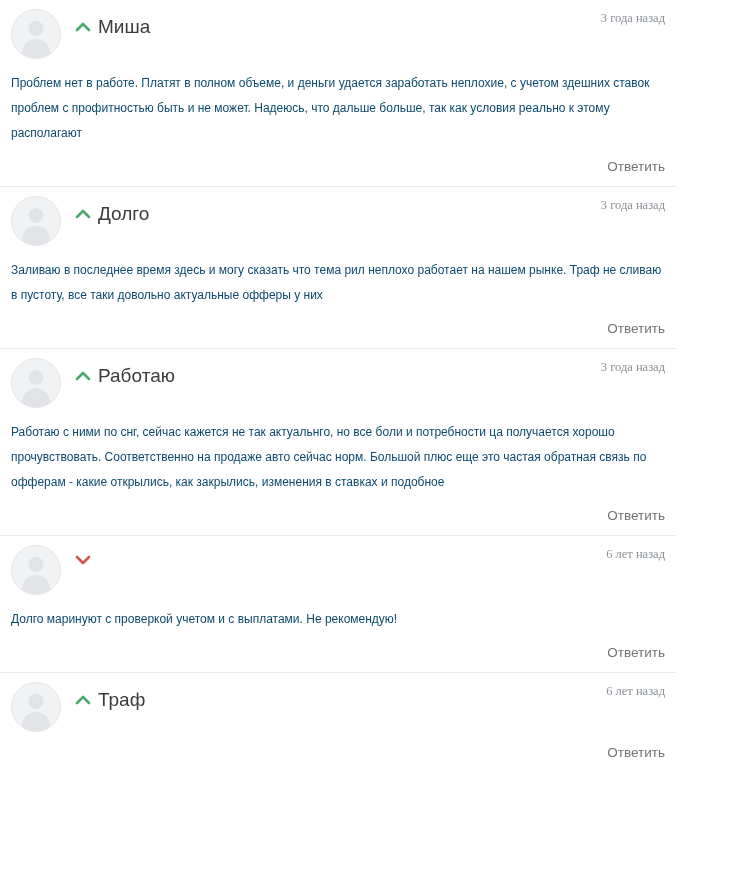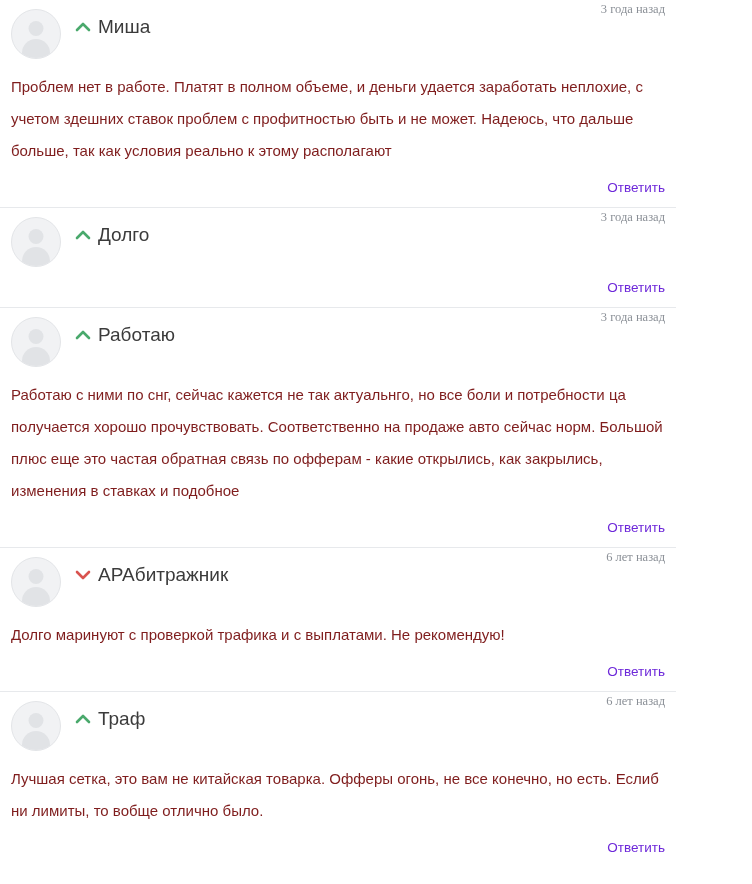--- a/index.html
+++ b/index.html
@@ -81,39 +81,39 @@
   .vote svg { display: block; }
   .author {
     font-size: 19px;
     line-height: 22px;
     color: #3b3b3b;
     white-space: nowrap;
   }
   .date {
     position: absolute;
     right: 0;
-    top: 2px;
+    top: 11px;
     font-size: 12.5px;
     color: #8a8f96;
     font-family: "Liberation Serif", serif;
   }
   .c-body {
-    font-size: 15px;
-    line-height: 32px;
-    color: #7f1d1d;
+    font-size: 12px;
+    line-height: 25px;
+    color: #0c4a6e;
     padding: 12px 0 0 0;
     max-width: 726px;
   }
   .c-foot {
     text-align: right;
     padding: 11px 0 11px 0;
   }
   .reply {
     font-size: 13.5px;
-    color: #6d28d9;
+    color: #737373;
     text-decoration: none;
     cursor: pointer;
   }
 </style>
 </head>
 <body>
 
 <div class="comments">
     <div class="comment">
       <div class="c-head">
@@ -137,20 +137,21 @@
         <div class="name-wrap">
           <span class="vote">
             <svg width="16" height="16" viewBox="0 0 16 16" aria-hidden="true">
               <path d="M2 11 L8 5 L14 11" fill="none" stroke="#4aa96c" stroke-width="2.6" stroke-linecap="round" stroke-linejoin="round"></path>
             </svg>
           </span>
           <span class="author">Долго</span>
         </div>
         <span class="date">3 года назад</span>
       </div>
+      <div class="c-body">Заливаю в последнее время здесь и могу сказать что тема рил неплохо работает на нашем рынке. Траф не сливаю в пустоту, все таки довольно актуальные офферы у них</div>
       <div class="c-foot"><a class="reply" href="#">Ответить</a></div>
     </div>
     <div class="comment">
       <div class="c-head">
         <div class="avatar"></div>
         <div class="name-wrap">
           <span class="vote">
             <svg width="16" height="16" viewBox="0 0 16 16" aria-hidden="true">
               <path d="M2 11 L8 5 L14 11" fill="none" stroke="#4aa96c" stroke-width="2.6" stroke-linecap="round" stroke-linejoin="round"></path>
             </svg>
@@ -164,36 +165,34 @@
     </div>
     <div class="comment">
       <div class="c-head">
         <div class="avatar"></div>
         <div class="name-wrap">
           <span class="vote">
             <svg width="16" height="16" viewBox="0 0 16 16" aria-hidden="true">
               <path d="M2 5 L8 11 L14 5" fill="none" stroke="#d9534f" stroke-width="2.6" stroke-linecap="round" stroke-linejoin="round"></path>
             </svg>
           </span>
-          <span class="author">АРАбитражник</span>
         </div>
         <span class="date">6 лет назад</span>
       </div>
-      <div class="c-body">Долго маринуют с проверкой трафика и с выплатами. Не рекомендую!</div>
+      <div class="c-body">Долго маринуют с проверкой учетом и с выплатами. Не рекомендую!</div>
       <div class="c-foot"><a class="reply" href="#">Ответить</a></div>
     </div>
     <div class="comment">
       <div class="c-head">
         <div class="avatar"></div>
         <div class="name-wrap">
           <span class="vote">
             <svg width="16" height="16" viewBox="0 0 16 16" aria-hidden="true">
               <path d="M2 11 L8 5 L14 11" fill="none" stroke="#4aa96c" stroke-width="2.6" stroke-linecap="round" stroke-linejoin="round"></path>
             </svg>
           </span>
           <span class="author">Траф</span>
         </div>
         <span class="date">6 лет назад</span>
       </div>
-      <div class="c-body">Лучшая сетка, это вам не китайская товарка. Офферы огонь, не все конечно, но есть. Еслиб ни лимиты, то вобще отлично было.</div>
       <div class="c-foot"><a class="reply" href="#">Ответить</a></div>
     </div>
   </div>
 
 </body></html>

